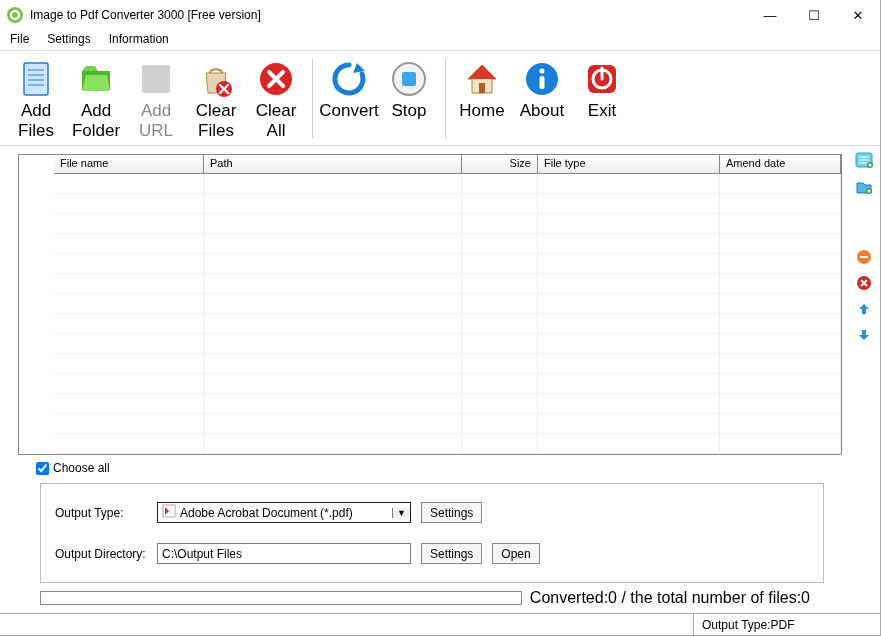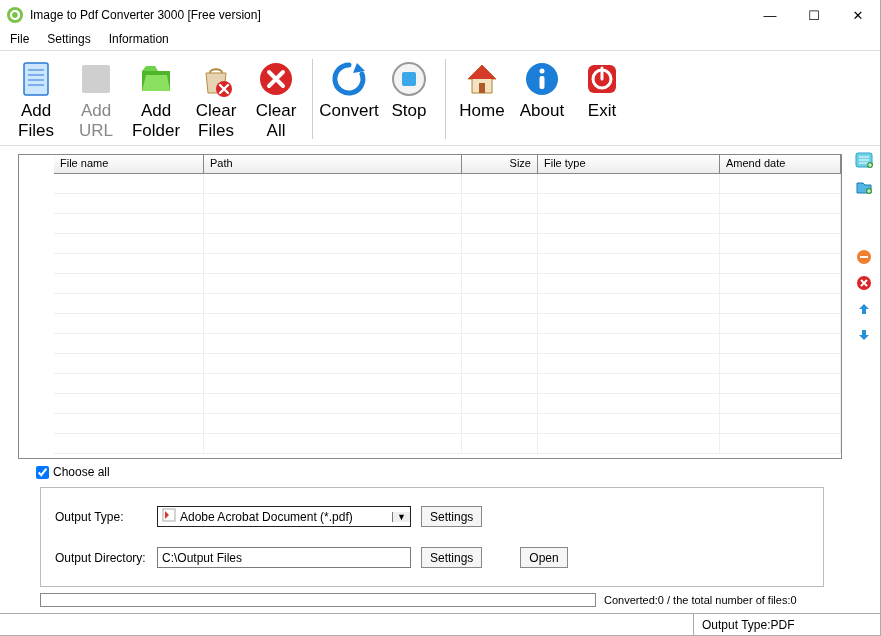--- a/index.html
+++ b/index.html
@@ -76,21 +76,21 @@
   .out-label { width: 92px; }
   .out-select { width: 254px; height: 21px; border:1px solid #222; font-size:12px; background:#fff; display:flex;align-items:center; }
   .out-select .selopt { flex:1; display:flex; align-items:center; gap:4px; padding:0 4px;}
   .out-select .dd { width:18px; border-left:1px solid #777; text-align:center; font-size:9px; background:#efefef;}
   .out-input { width: 254px; height: 21px; border:1px solid #7a7a7a; padding:0 4px; font-size:12px;}
   .small-btn {
     height: 21px; padding: 0 8px; font-size: 12px; border:1px solid #888; background:#f5f5f5; cursor:pointer;
   }
   .progress-row { display:flex; align-items:center; padding: 2px 18px 6px 22px; gap:8px;}
   .progress { flex:1; max-width:556px; height: 14px; border:1px solid #888; background:#fff;}
-  .status-text { font-size:11px; padding-right:14px;}
+  .status-text { font-size:16px; padding-right:14px;}
   .statusbar { display:flex; height:22px; border-top:1px solid #aaa; align-items:stretch; font-size:12px;}
   .statusbar .sb-left { flex:1; border-right:1px solid #aaa;}
   .statusbar .sb-right { width:186px; padding:3px 8px; display:flex; align-items:center;}
 </style>
 </head>
 <body>
 
 <div class="titlebar">
   <span class="app-icon">
     <svg width="18" height="18" viewBox="0 0 18 18">
@@ -119,37 +119,37 @@
       <svg width="40" height="40" viewBox="0 0 40 40">
         <rect x="8" y="4" width="24" height="32" rx="2" fill="#cde6ff" stroke="#2a7bd4" stroke-width="1.5"></rect>
         <line x1="12" y1="11" x2="28" y2="11" stroke="#2a7bd4"></line>
         <line x1="12" y1="16" x2="28" y2="16" stroke="#2a7bd4"></line>
         <line x1="12" y1="21" x2="28" y2="21" stroke="#2a7bd4"></line>
         <line x1="12" y1="26" x2="28" y2="26" stroke="#2a7bd4"></line>
       </svg>
     </span>
     <span>Add Files</span>
   </div>
-  <div class="tool-btn disabled">
-    <span class="icon">
-      <svg width="40" height="40" viewBox="0 0 40 40">
-        <rect x="6" y="6" width="28" height="28" rx="2" fill="#cfcfcf"></rect>
-      </svg>
-    </span>
-    <span>Add URL</span>
-  </div>
   <div class="tool-btn">
     <span class="icon">
       <svg width="40" height="40" viewBox="0 0 40 40">
         <path d="M6 12h28v20H6z" fill="#4fb52b"></path>
         <path d="M6 12l4-5h9l3 5" fill="#6fd24a"></path>
         <path d="M6 32h28l-3-16H10z" fill="#8be060"></path>
       </svg>
     </span>
     <span>Add Folder</span>
+  </div>
+  <div class="tool-btn disabled">
+    <span class="icon">
+      <svg width="40" height="40" viewBox="0 0 40 40">
+        <rect x="6" y="6" width="28" height="28" rx="2" fill="#cfcfcf"></rect>
+      </svg>
+    </span>
+    <span>Add URL</span>
   </div>
   <div class="tool-btn">
     <span class="icon">
       <svg width="40" height="40" viewBox="0 0 40 40">
         <path d="M10 14h20l-2 20H12z" fill="#e7d4b2" stroke="#b38a42"></path>
         <path d="M14 14c0-5 12-5 12 0" stroke="#b38a42" fill="none" stroke-width="2"></path>
         <circle cx="28" cy="30" r="8" fill="#d82525"></circle>
         <path d="M24 26l8 8M32 26l-8 8" stroke="#fff" stroke-width="2.4" stroke-linecap="round"></path>
       </svg>
     </span>
@@ -350,21 +350,21 @@
             <span>Adobe Acrobat Document (*.pdf)</span>
           </div>
           <div class="dd">▼</div>
         </div>
         <button class="small-btn">Settings</button>
       </div>
       <div class="out-row">
         <span class="out-label">Output Directory:</span>
         <input class="out-input" value="C:\Output Files" style="">
         <button class="small-btn">Settings</button>
-        <button class="small-btn" style="min-width:44px;margin-left:28px;">Open</button>
+        <button class="small-btn" style="min-width:44px;">Open</button>
       </div>
     </div>
 
     <div class="progress-row">
       <div class="progress"></div>
       <span class="status-text">Converted:0  /  the total number of files:0</span>
     </div>
   </div>
 
   <div class="side-tools">

